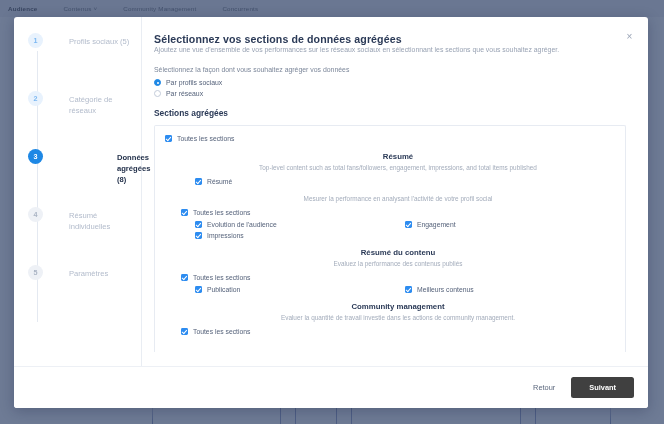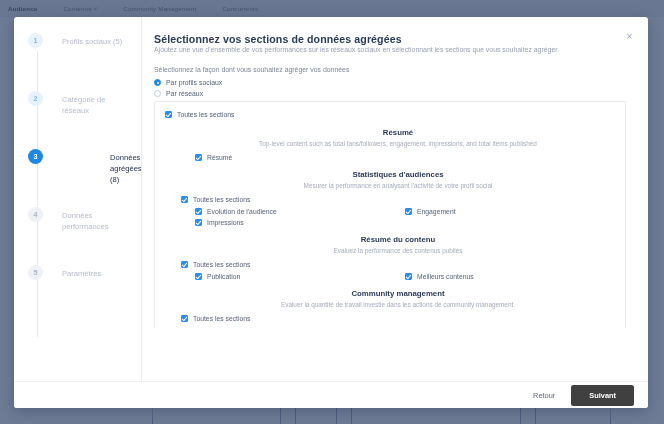--- a/index.html
+++ b/index.html
@@ -83,27 +83,27 @@
     background: #eaf3fd; color: #5aa9f0;
     font-size: 7.2px; font-weight: bold;
     display: flex; align-items: center; justify-content: center;
     flex: none; position: relative; z-index: 2;
     margin-top: -2px;
   }
   .step.done .step-num { background: #e8f2fd; color: #7cb8f2; }
   .step.active .step-num { background: #1e88e5; color: #ffffff; }
   .step.todo .step-num { background: #eef1f6; color: #aab4c4; }
   .step-label {
-    margin-left: 19px;
+    margin-left: 26px;
     font-size: 7.6px;
     color: #b2bbcb;
     line-height: 11px;
     padding-top: 1px;
   }
-  .step.active .step-label { color: #24324c; font-weight: normal; padding-left: 48px; }
+  .step.active .step-label { color: #24324c; font-weight: bold; padding-left: 48px; }
 
   
   #content {
     flex: 1; min-width: 0;
     padding: 16px 22px 0 12px;
     position: relative;
     overflow: hidden;
   }
   #close-btn {
     position: absolute; right: 12px; top: 13px;
@@ -181,21 +181,21 @@
   .group-all { margin-bottom: 5px; }
   .group-items {
     display: flex; flex-wrap: wrap;
     padding-left: 14px;
     row-gap: 4px;
   }
   .group-items .cb-row { width: 50%; }
 
   
   #modal-footer {
-    height: 27px; flex: none;
+    height: 42px; flex: none;
     border-top: 1px solid #edf0f5;
     display: flex; align-items: center; justify-content: flex-end;
     padding-right: 14px;
     background: #fff;
   }
   #back-btn {
     font-size: 7.4px; color: #5b677d; margin-right: 16px; cursor: pointer;
   }
   #next-btn {
     background: #404040; color: #fff;
@@ -235,21 +235,21 @@
           <div class="step done">
             <div class="step-num">2</div>
             <div class="step-label">Catégorie de réseaux</div>
           </div>
           <div class="step active">
             <div class="step-num">3</div>
             <div class="step-label">Données agrégées (8)</div>
           </div>
           <div class="step todo">
             <div class="step-num">4</div>
-            <div class="step-label">Données performances</div>
+            <div class="step-label">Résumé individuelles</div>
           </div>
           <div class="step todo">
             <div class="step-num">5</div>
             <div class="step-label">Paramètres</div>
           </div>
         </div>
     </div>
 
     <div id="content">
       <div id="close-btn">×</div>
@@ -259,39 +259,39 @@
       <div id="radio-group">
           <div class="radio-row">
             <span class="radio checked"></span>
             <span class="radio-label">Par profils sociaux</span>
           </div>
           <div class="radio-row">
             <span class="radio"></span>
             <span class="radio-label">Par réseaux</span>
           </div>
         </div>
+      <div id="sections-heading">Sections agrégées</div>
 
       <div id="sections-panel">
         <div class="cb-row all-row">
           <span class="cb"></span>
           <span class="cb-label">Toutes les sections</span>
         </div>
         <div id="groups">
             <div class="group">
               <div class="group-title">Résumé</div>
               <div class="group-desc">Top-level content such as total fans/followers, engagement, impressions, and total items published</div>
               <div class="group-items">
                 <div class="cb-row">
                   <span class="cb"></span>
                   <span class="cb-label">Résumé</span>
                 </div>
               </div>
             </div>
             <div class="group">
-              <div class="group-title">Statistiques d'audiences</div>
               <div class="group-desc">Mesurer la performance en analysant l'activité de votre profil social</div>
               <div class="cb-row group-all">
                 <span class="cb"></span>
                 <span class="cb-label">Toutes les sections</span>
               </div>
               <div class="group-items">
                 <div class="cb-row">
                   <span class="cb"></span>
                   <span class="cb-label">Evolution de l'audience</span>
                 </div>

